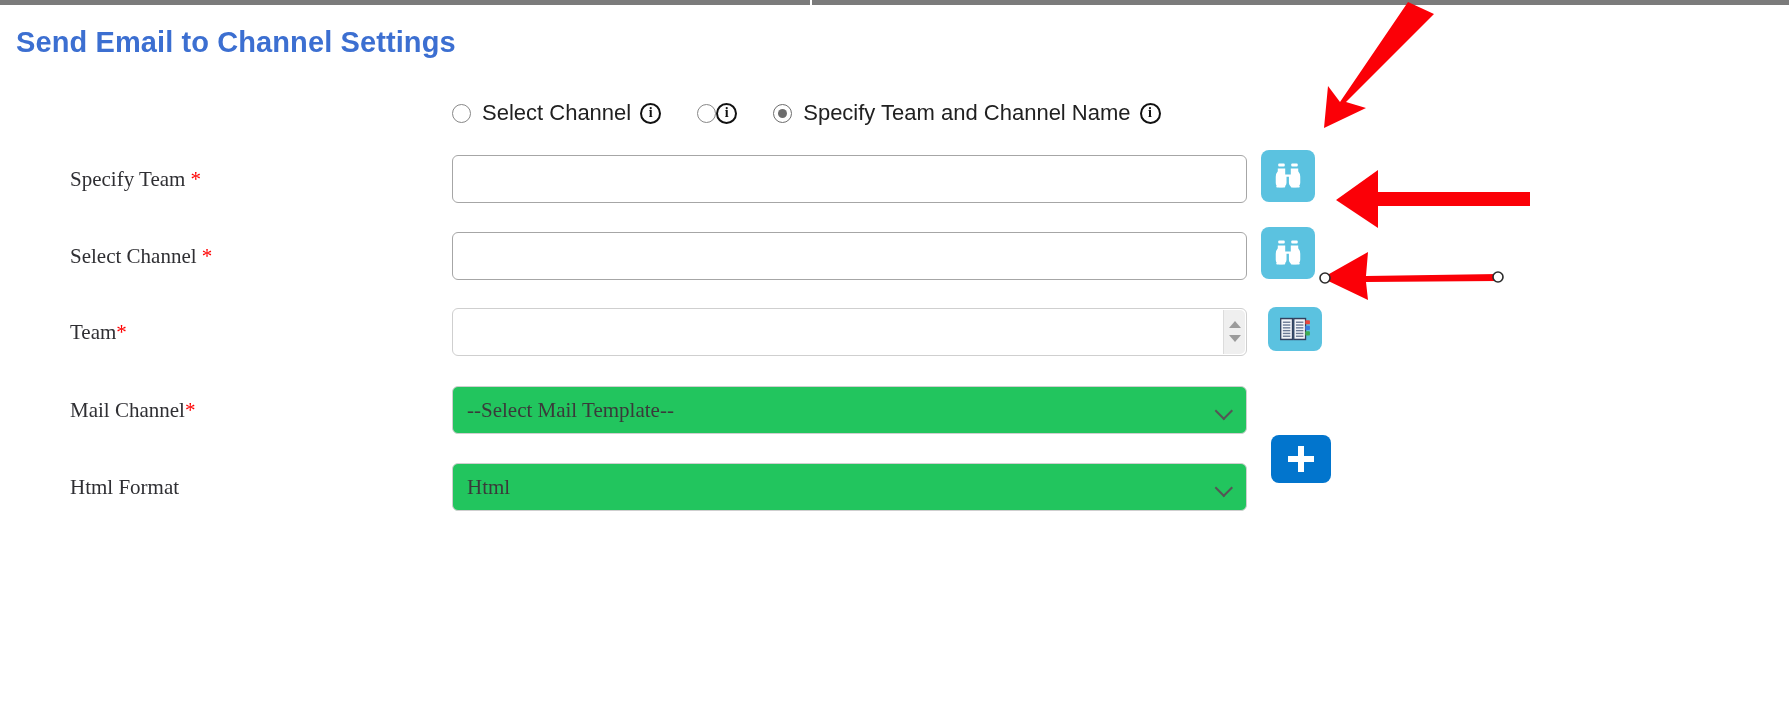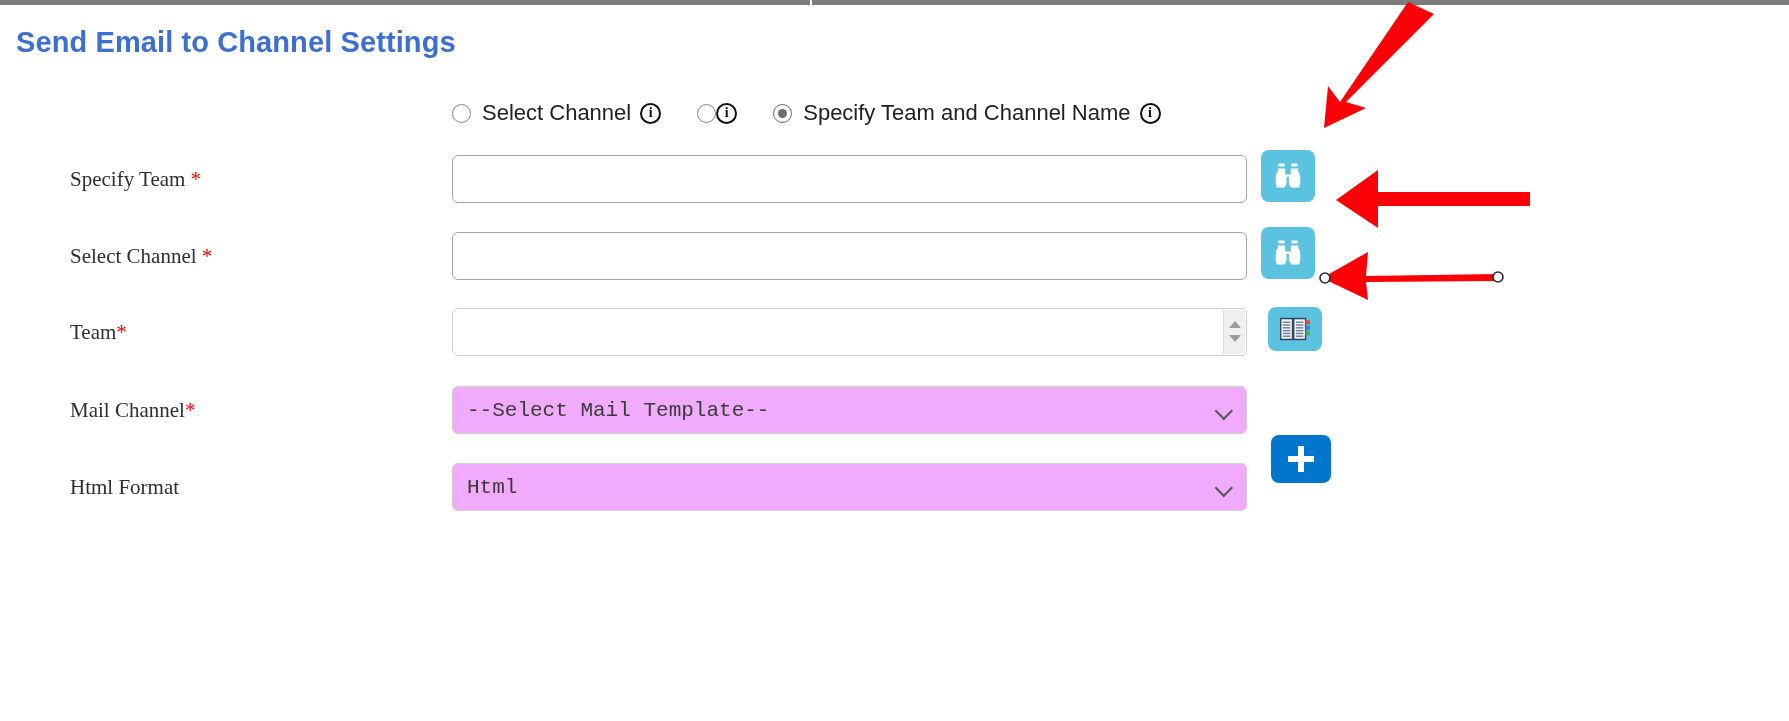--- a/index.html
+++ b/index.html
@@ -164,25 +164,25 @@
   .select-box {
     position: relative;
     width: 795px; height: 48px;
   }
   .select-box select {
     -webkit-appearance: none;
     appearance: none;
     width: 795px; height: 48px;
     border: 1.6px solid #cfcfcf;
     border-radius: 6px;
-    background: #f0abfc;
+    background: #22c55e;
     font-size: 21px;
     color: #3a3a3a;
     padding: 0 40px 0 14px;
-    font-family: Liberation Mono, monospace;
+    font-family: Liberation Serif, serif;
     outline: none;
   }
   .chev {
     position: absolute;
     right: 18px; top: 50%;
     margin-top: -5px;
     width: 13px; height: 13px;
     pointer-events: none;
   }
   .chev::before {

